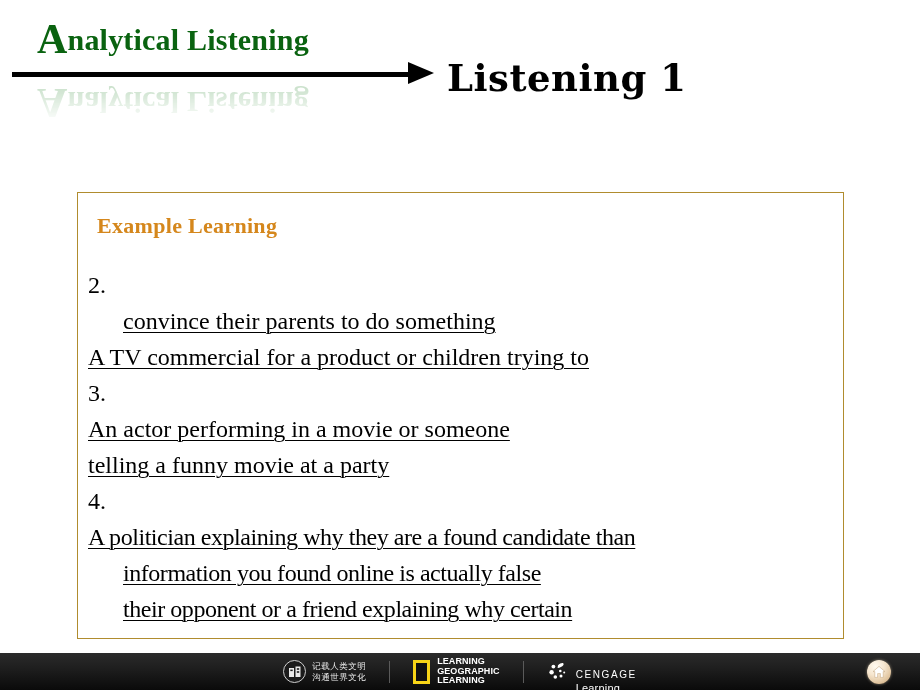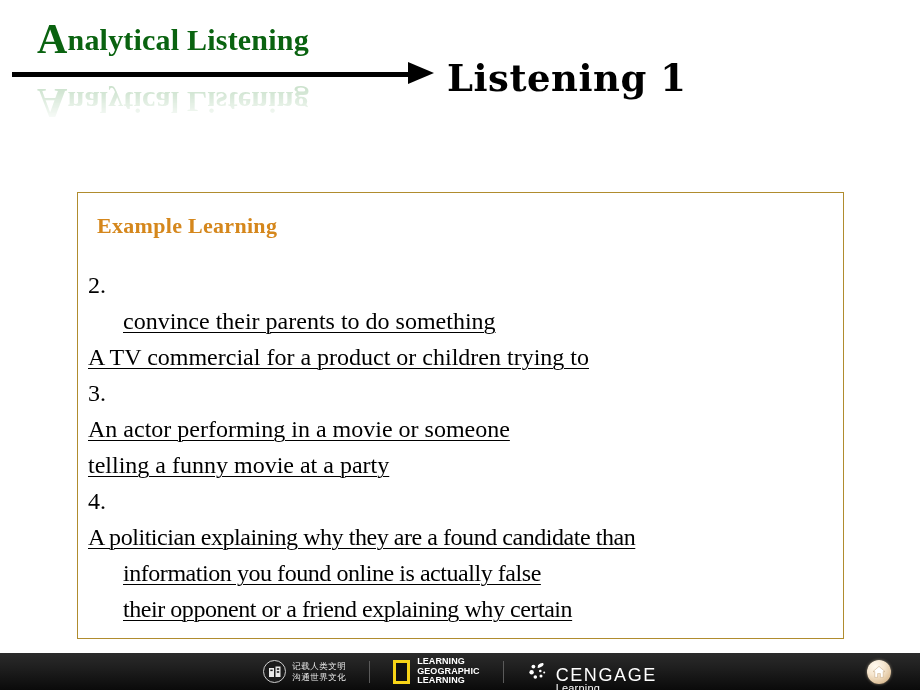--- a/index.html
+++ b/index.html
@@ -245,21 +245,21 @@
   #cengage-mark svg { display: block; }
   #cengage-text {
     display: flex;
     flex-direction: column;
     justify-content: center;
     color: #ffffff;
     white-space: nowrap;
     font-family: "Liberation Sans", "DejaVu Sans", sans-serif;
   }
   #cengage-name {
-    font-size: 18px;
+    font-size: 10px;
     letter-spacing: 1.6px;
     line-height: 14px;
     margin-top: 18px;
   }
   #cengage-sub {
     font-size: 11px;
     letter-spacing: 0.2px;
     line-height: 12px;
   }
 

